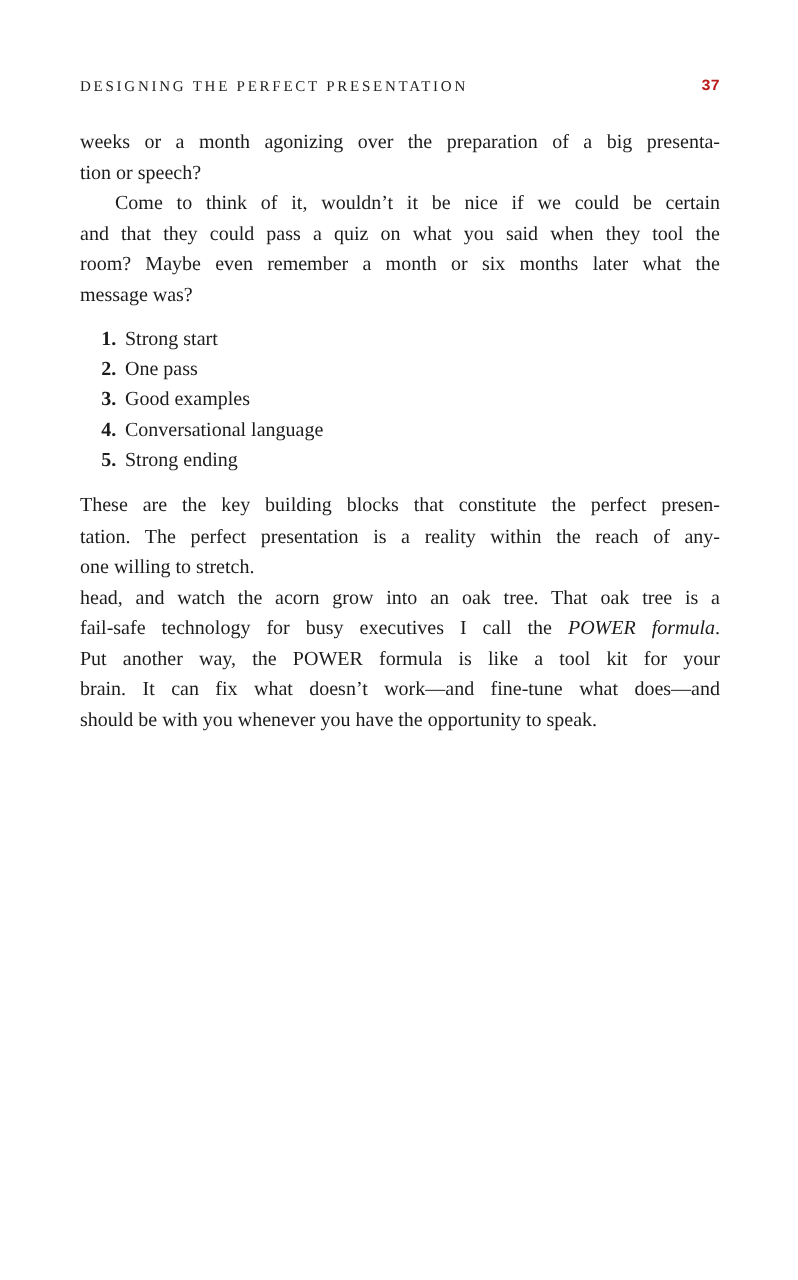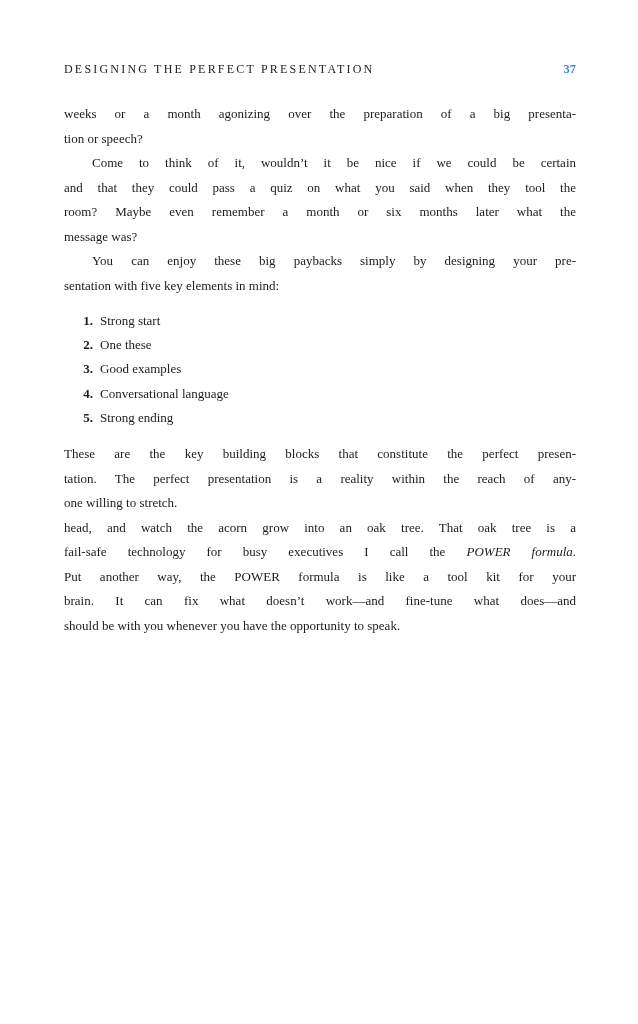--- a/index.html
+++ b/index.html
@@ -32,24 +32,25 @@
     letter-spacing: 2.2px;
     font-weight: 400;
     color: #222;
   }
   .page-number {
     position: absolute;
     right: 0;
     top: 0;
     font-size: 12.5px;
     font-weight: 700;
-    color: #3b82f6;
+    color: #b91c1c;
+    font-family: Liberation Mono, monospace;
   }
   .body-text {
-    font-size: 13px;
+    font-size: 16px;
     line-height: 24.5px;
   }
   .para { }
   .line {
     text-align: justify;
     text-align-last: justify;
     text-justify: inter-word;
     white-space: normal;
   }
   .line.last {
@@ -96,33 +97,29 @@
         <div class="line last">tion or speech?</div>
       </div>
 
       <div class="para">
         <div class="line indent">Come to think of it, wouldn’t it be nice if we could be certain</div>
         <div class="line">and that they could pass a quiz on what you said when they tool the</div>
         <div class="line">room? Maybe even remember a month or six months later what the</div>
         <div class="line last">message was?</div>
       </div>
 
-      <div class="para">
-        <div class="line indent">You can enjoy these big paybacks simply by designing your pre-</div>
-        <div class="line last">sentation with five key elements in mind:</div>
-      </div>
 
       <ul class="numbered-list">
         <li class="list-item">
           <span class="list-number">1.</span>
           <span class="list-label">Strong start</span>
         </li>
         <li class="list-item">
           <span class="list-number">2.</span>
-          <span class="list-label">One these</span>
+          <span class="list-label">One pass</span>
         </li>
         <li class="list-item">
           <span class="list-number">3.</span>
           <span class="list-label">Good examples</span>
         </li>
         <li class="list-item">
           <span class="list-number">4.</span>
           <span class="list-label">Conversational language</span>
         </li>
         <li class="list-item">

